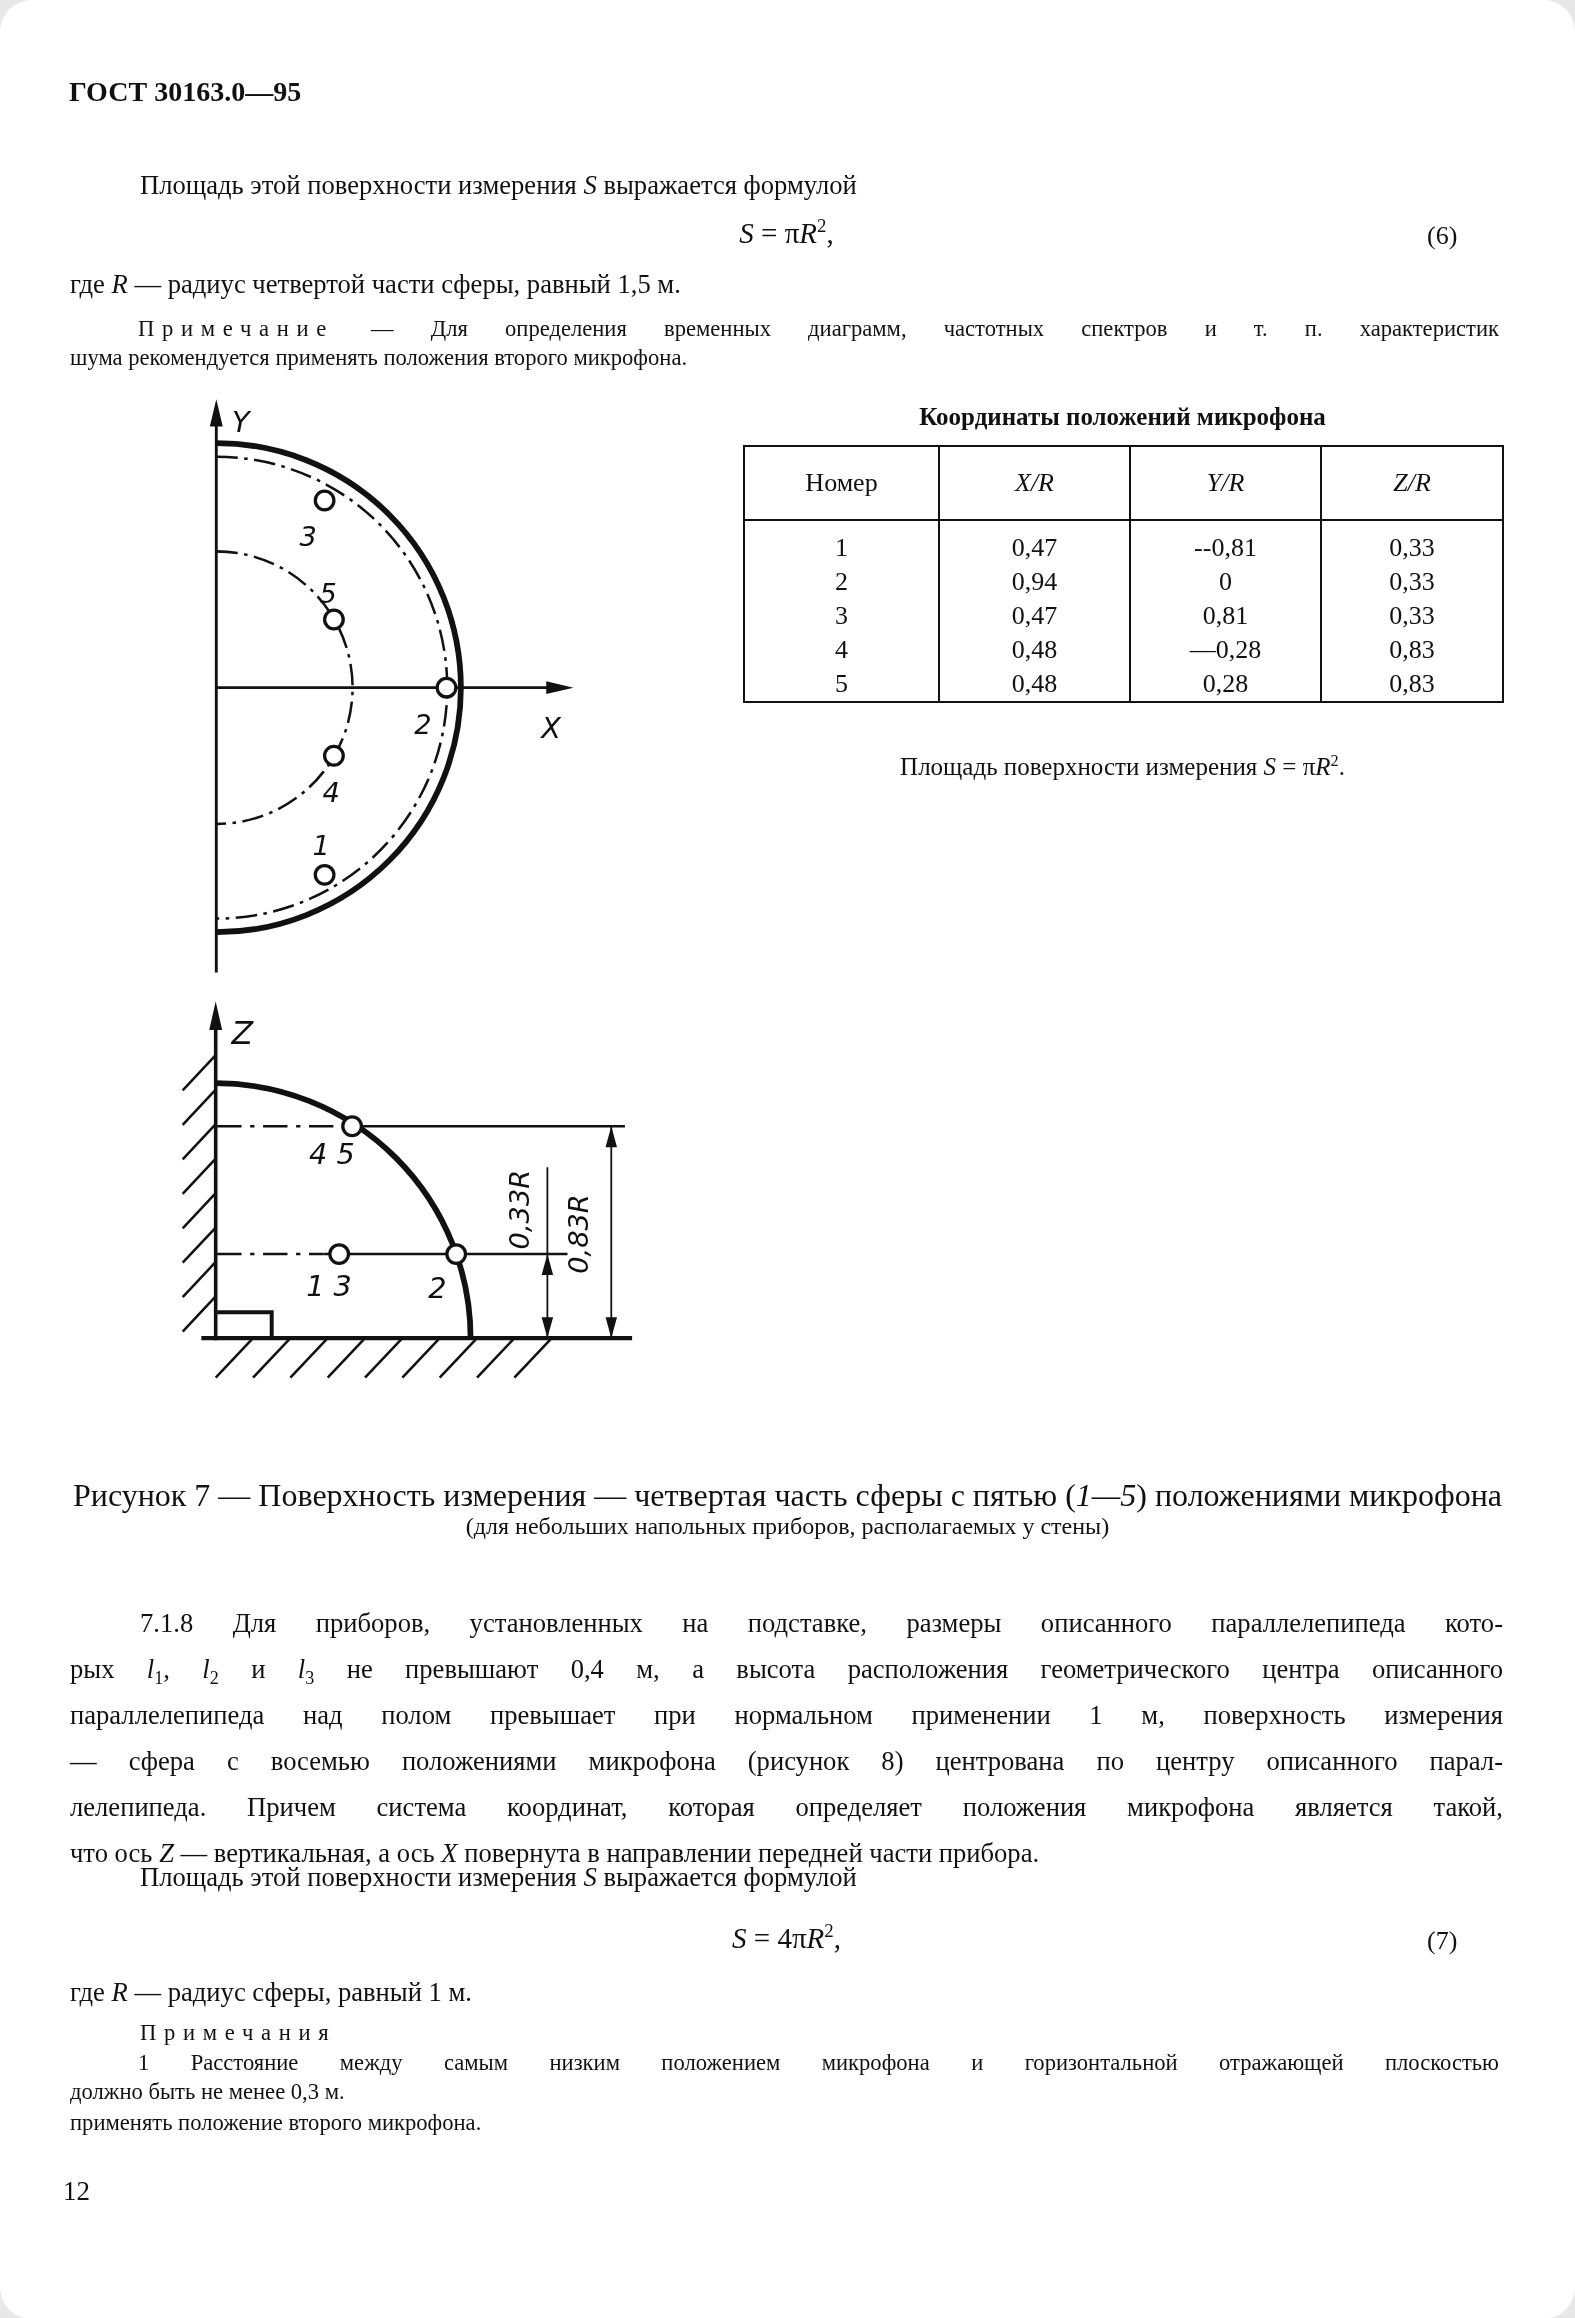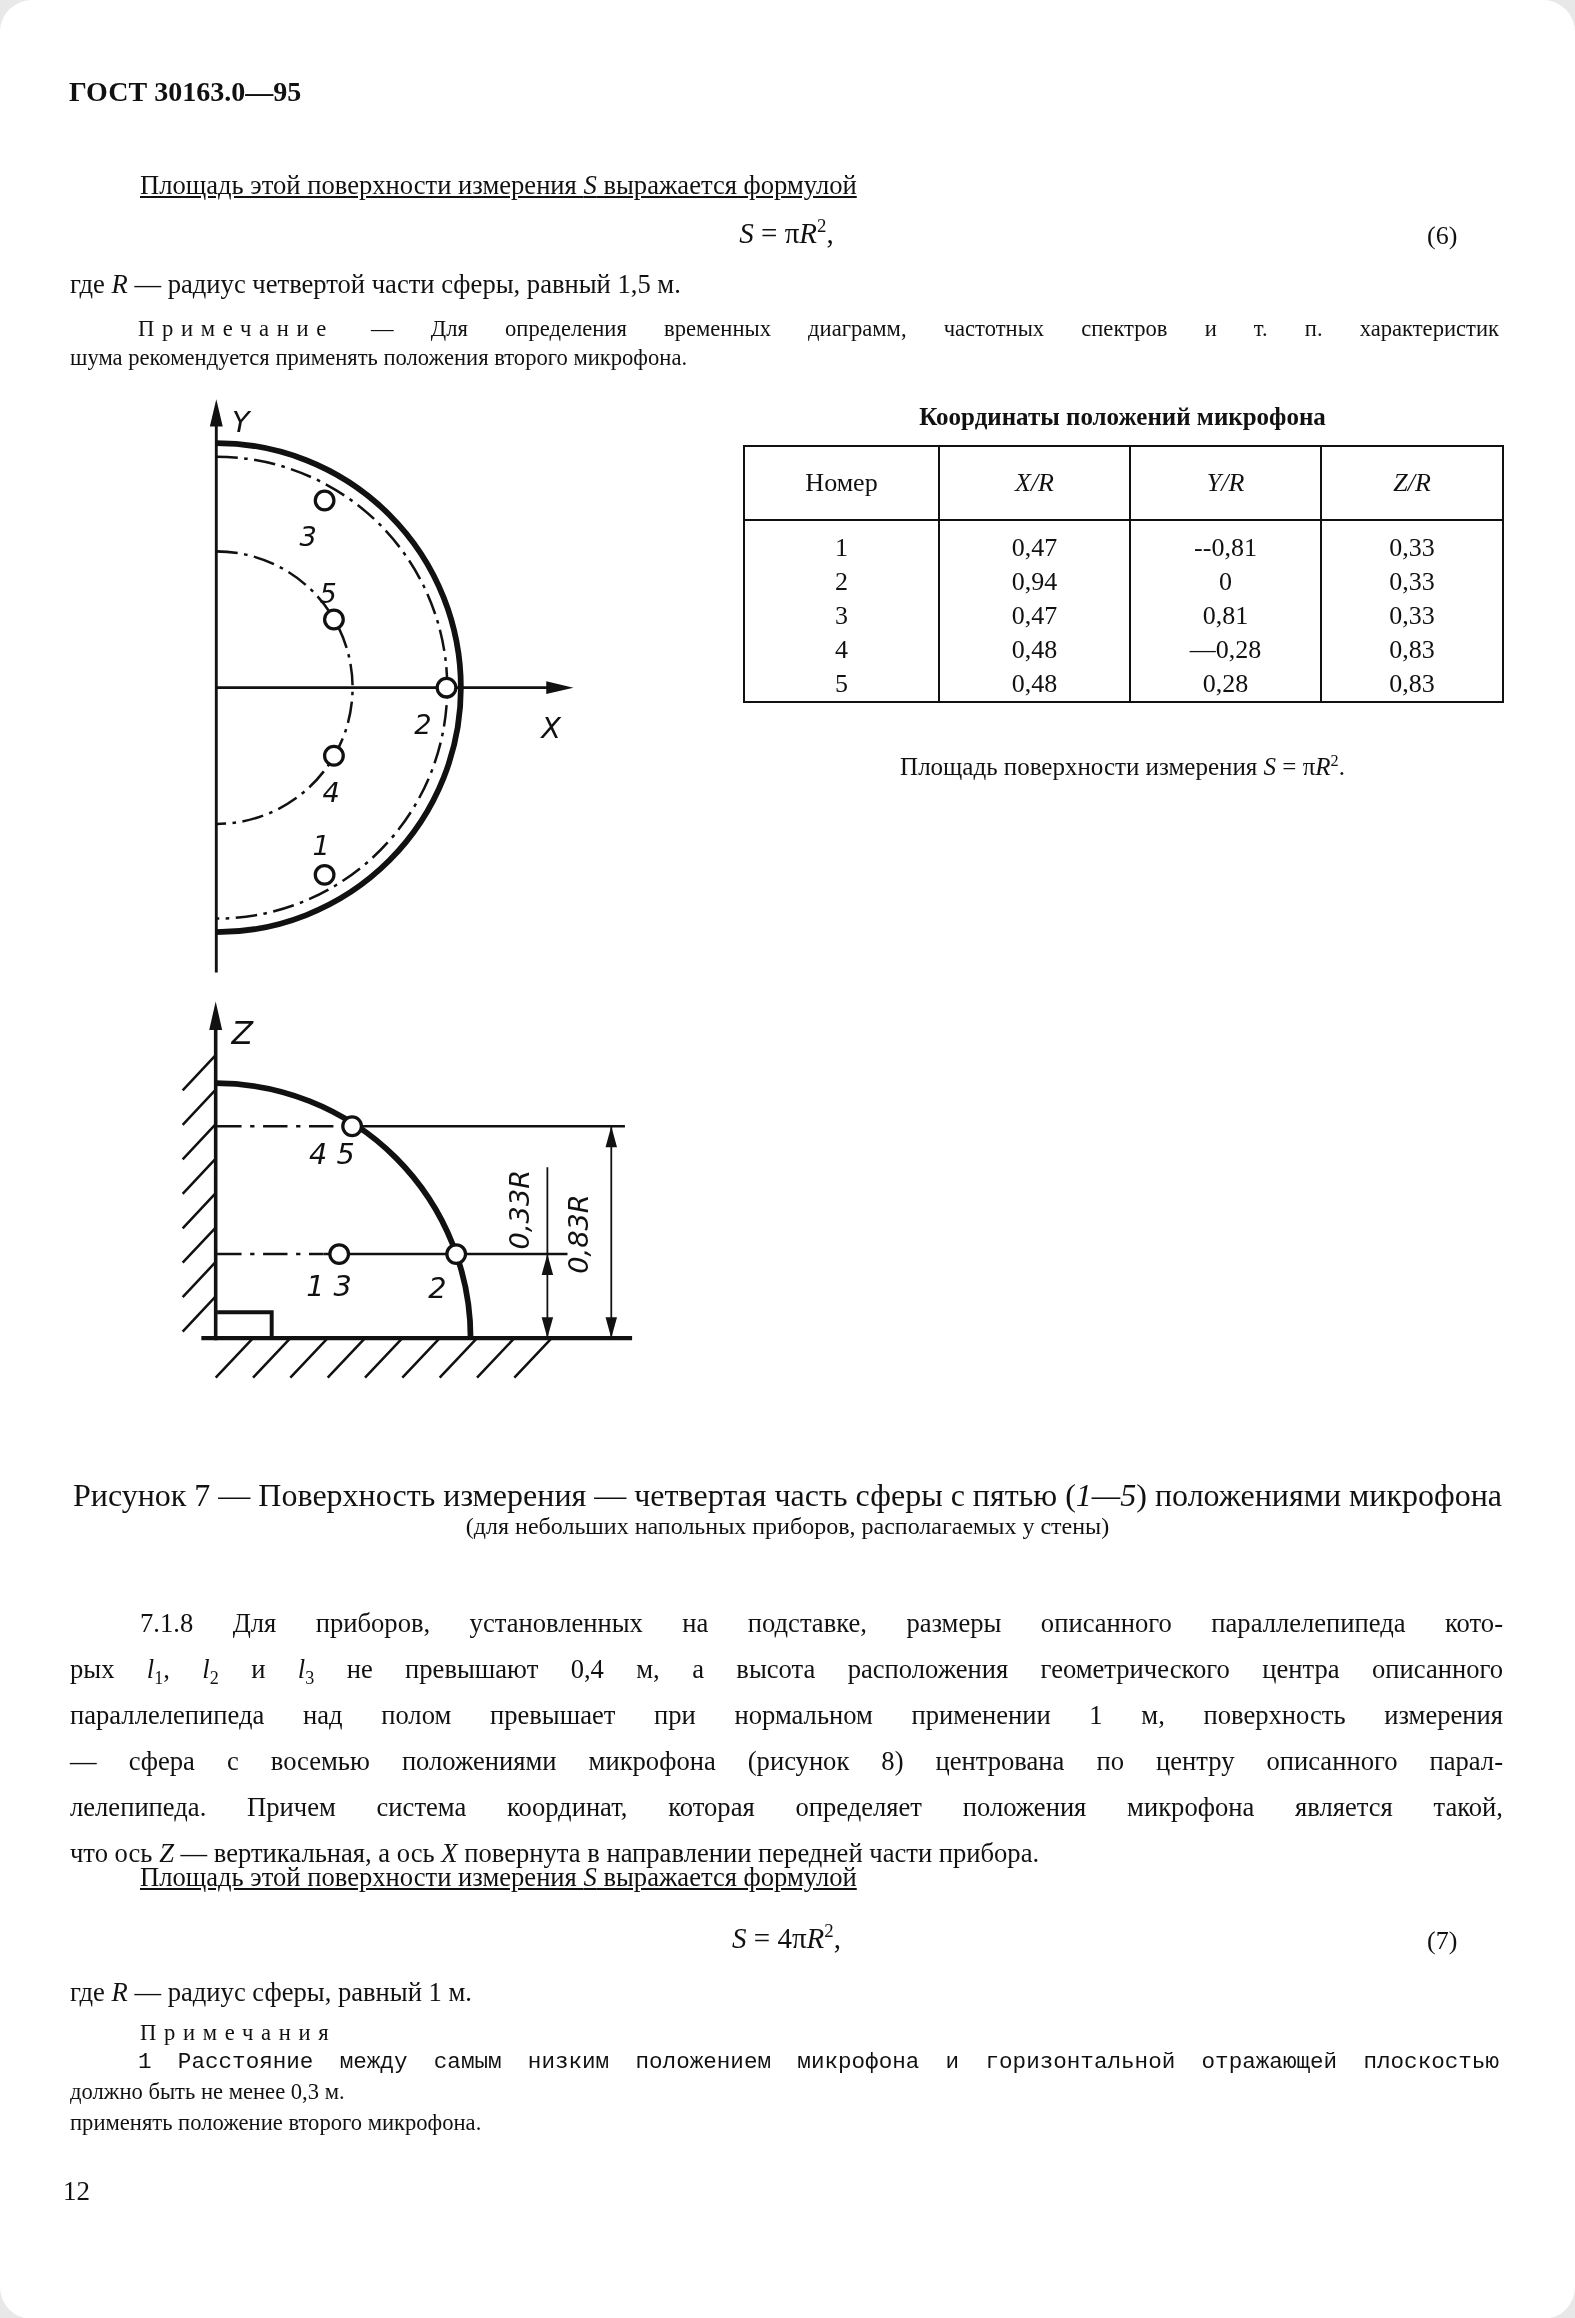--- a/index.html
+++ b/index.html
@@ -6,21 +6,21 @@
   #page{position:relative;width:1575px;height:2319px;background:#ffffff;color:#111;
         font-family:"Liberation Serif", serif;overflow:hidden;border-radius:32px;}
   .abs{position:absolute;}
   .it{font-style:italic;}
   .b{font-weight:bold;}
   .sp{letter-spacing:.34em;}
   sup.s2{font-size:65%;vertical-align:super;line-height:0;}
   sub.s3{font-size:68%;vertical-align:sub;line-height:0;}
   .body-text{font-size:26.6px;line-height:1.0;}
   .small-text{font-size:22.6px;line-height:29px;}
-  .ind{ text-indent:70px;text-decoration:underline;}
+  .ind{ text-indent:70px;}
   .jl{text-align:justify;text-align-last:justify;}
   .center{text-align:center;margin-top:33px;}
   .formula{font-size:29px;text-align:center;width:1433px;}
   .fnum{font-size:26px;}
   
   #coord-table{border-collapse:collapse;width:759px;table-layout:fixed;}
   #coord-table td,#coord-table th{font-weight:normal;text-align:center;padding:0;font-size:26px;}
   #coord-table thead th{height:72px;border-bottom:2.9px solid #111;}
   #coord-table{border:2.9px solid #111;}
   #coord-table .vb{border-left:2.2px solid #111;}
@@ -220,21 +220,21 @@
   </div>
 
   <div class="abs body-text" style="left:70px;top:1979px;width:1433px;">
     <span>где </span><span class="it">R</span><span> — радиус сферы, равный 1 м.</span>
   </div>
 
   <div class="abs small-text sp" style="left:140px;top:2018px;">
     <span>Примечания</span>
   </div>
   <div class="abs small-text" style="left:70px;top:2048px;width:1429px;">
-    <div class="jl" style="text-indent:68px;font-family:Liberation Mono, monospace;"><span>1 Расстояние между самым низким положением микрофона и горизонтальной отражающей плоскостью</span></div>
+    <div class="jl" style="text-indent:68px;"><span>1 Расстояние между самым низким положением микрофона и горизонтальной отражающей плоскостью</span></div>
     <div><span>должно быть не менее 0,3 м.</span></div>
   </div>
   <div class="abs small-text" style="left:70px;top:2108px;width:1429px;">
     <div><span>применять положение второго микрофона.</span></div>
   </div>
 
   <div class="abs" style="left:63px;top:2176px;font-size:27px;">
     <span>12</span>
   </div>
 

